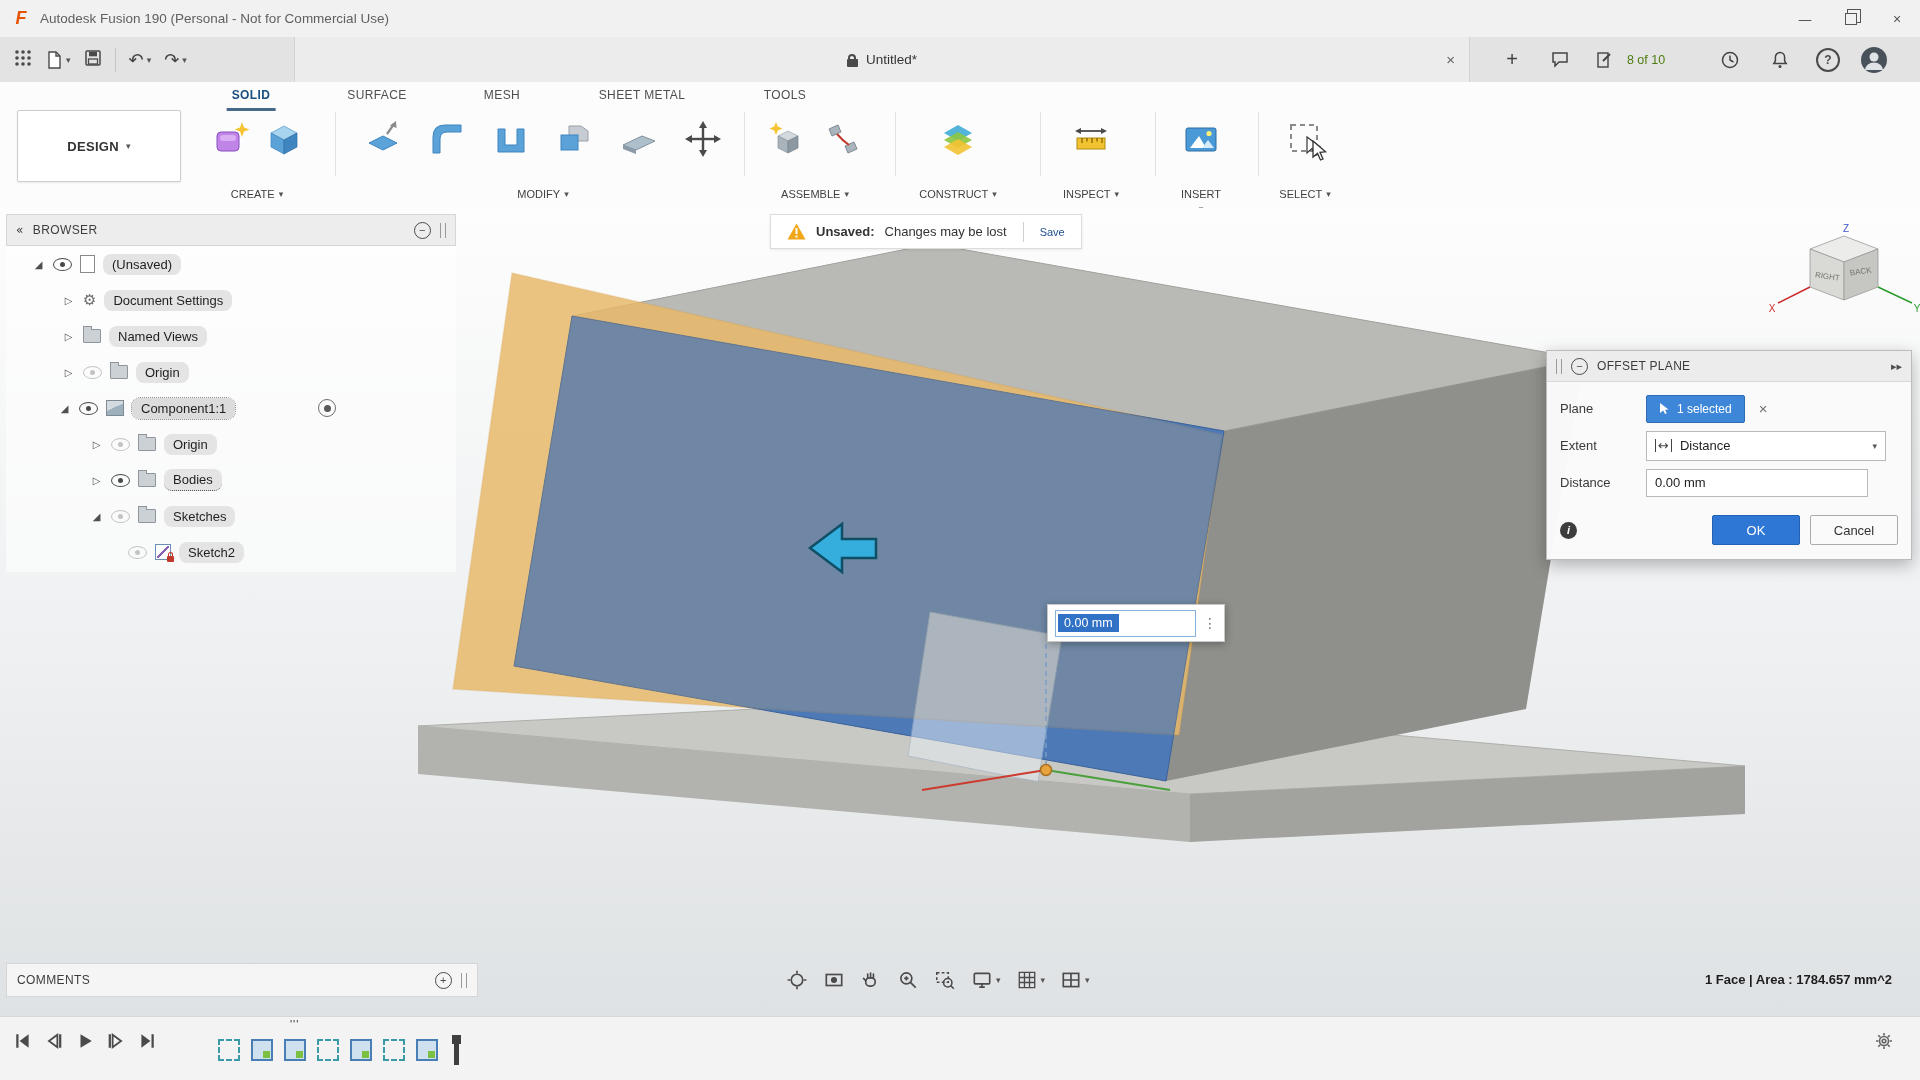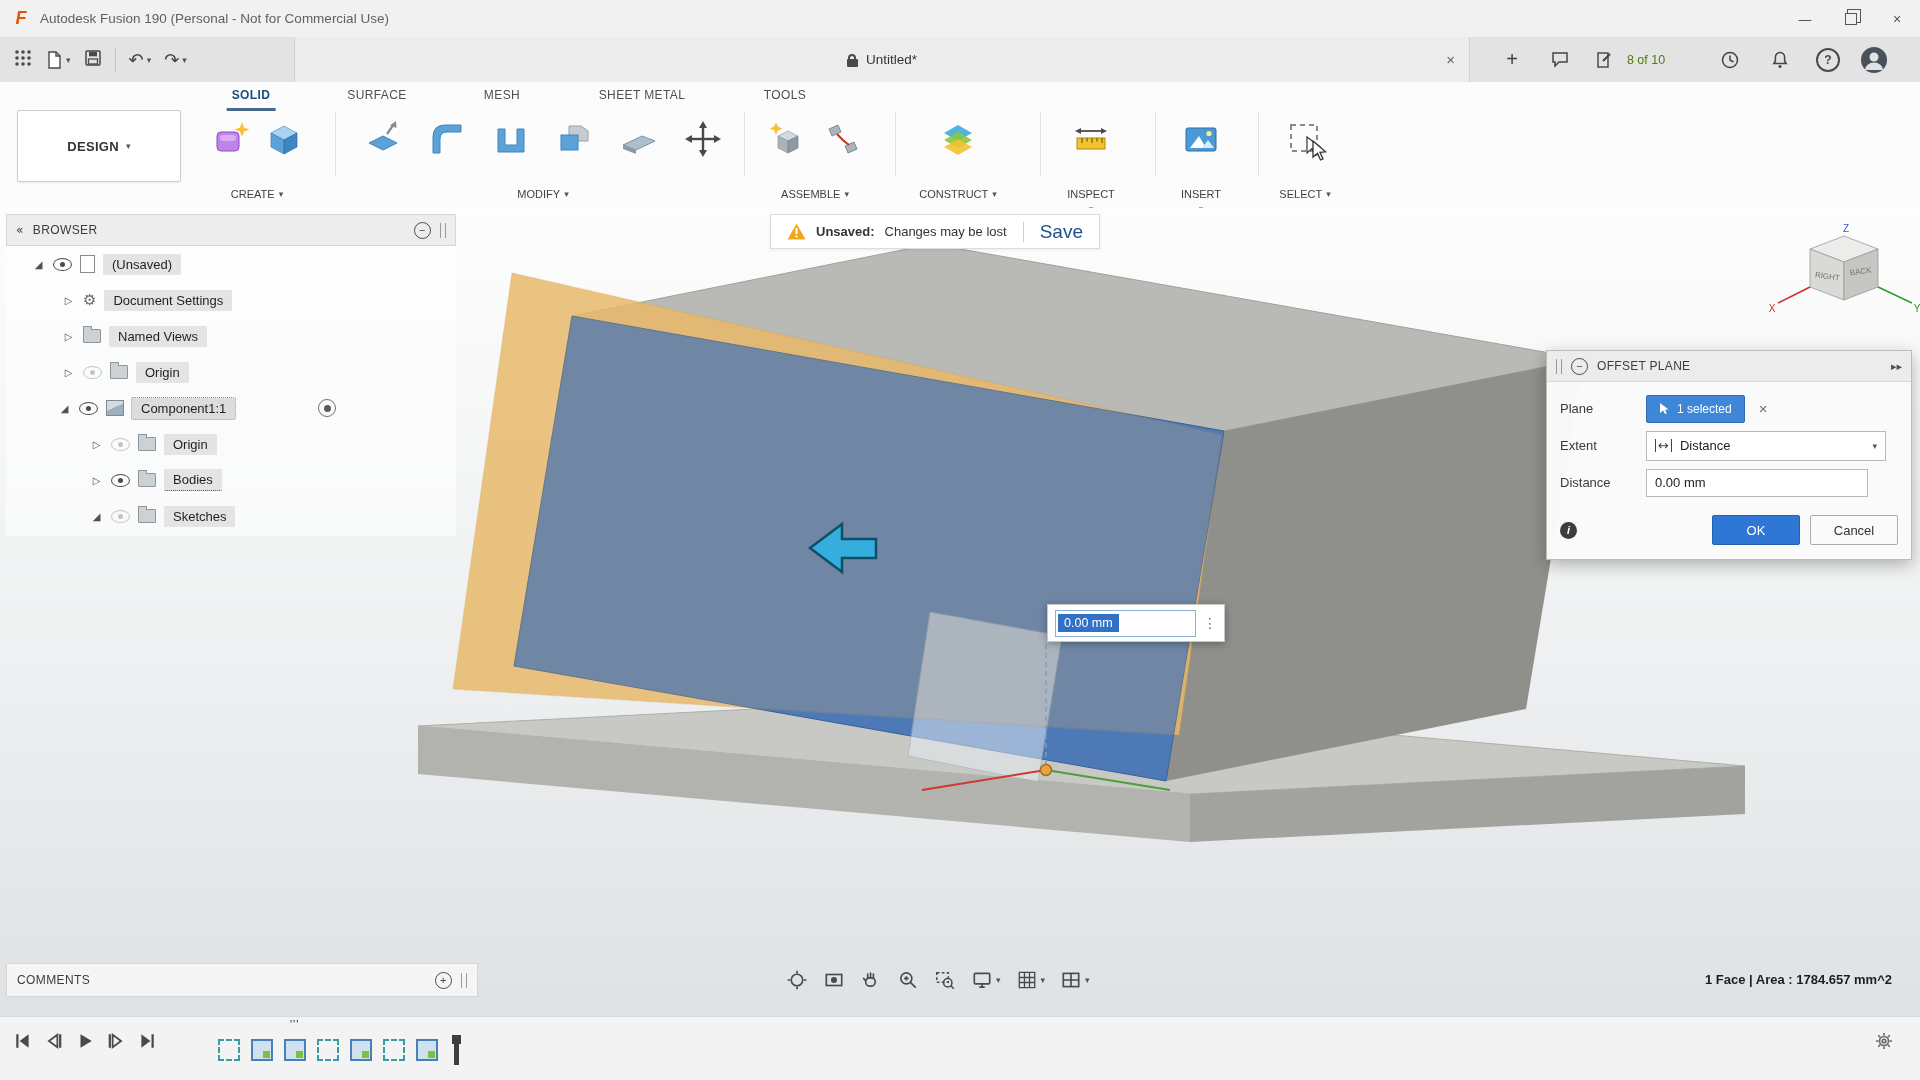--- a/index.html
+++ b/index.html
@@ -65,21 +65,21 @@
               justify-content:center;font-size:11px;line-height:1;color:#4a4a4a;}
   .grip{width:4px;height:15px;border-left:1px solid #9a9a9a;border-right:1px solid #9a9a9a;}
   .browser-tree{background:rgba(255,255,255,.55);padding-bottom:2px;}
   .tree-row{height:36px;display:flex;align-items:center;gap:8px;position:relative;}
   .tw{width:13px;font-size:10px;color:#4f4f4f;text-align:center;font-family:"DejaVu Sans",sans-serif;}
   .eye{width:17px;height:11px;border:1.5px solid #4a4a4a;border-radius:50%;position:relative;flex:none;}
   .eye::after{content:"";position:absolute;left:50%;top:50%;width:5px;height:5px;margin:-2.5px 0 0 -2.5px;
               border-radius:50%;background:#4a4a4a;}
   .eye.off{border-color:#c3c3c3;}
   .eye.off::after{background:#c3c3c3;}
-  .row-label{background:#e4e4e4;padding:3px 9px;font-size:13px;color:#1f1f1f;border-radius:1px;white-space:nowrap;}
+  .row-label{background:#e4e4e4;padding:3px 9px;font-size:13px;color:#1f1f1f;border-radius:8px;white-space:nowrap;}
   .row-label.active-comp{outline:1px dotted #8a8a8a;background:#dcdcdc;}
   .row-label.drop-target{border-bottom:1px dotted #555;}
   .radio-activate{position:absolute;left:312px;width:16px;height:16px;border-radius:50%;border:1.5px solid #6f6f6f;
                   display:flex;align-items:center;justify-content:center;}
   .radio-activate::after{content:"";width:7px;height:7px;border-radius:50%;background:#5a5a5a;}
   .icon-folder{width:16px;height:12px;background:#ccd1d6;border:1px solid #8f959b;border-radius:1px;position:relative;flex:none;}
   .icon-folder::before{content:"";position:absolute;left:-1px;top:-4px;width:7px;height:3px;background:#ccd1d6;
                        border:1px solid #8f959b;border-bottom:none;}
   .icon-doc{width:13px;height:16px;background:#fff;border:1px solid #8a8a8a;flex:none;}
   .icon-gear{font-size:15px;color:#6a6a6a;line-height:1;}
@@ -90,21 +90,21 @@
                       background:linear-gradient(135deg,transparent 42%,#8a5fb8 42% 58%,transparent 58%);}
   .mini-lock{position:absolute;right:-4px;bottom:-3px;width:7px;height:6px;background:#c0392b;border-radius:1px;}
   .mini-lock::before{content:"";position:absolute;left:1px;top:-4px;width:5px;height:4px;border:1.5px solid #c0392b;
                      border-bottom:none;border-radius:3px 3px 0 0;box-sizing:border-box;}
 
   
   .warning-bar{position:absolute;left:770px;top:214px;height:33px;display:flex;align-items:center;gap:10px;
                background:#fff;border:1px solid #dcdcdc;padding:0 16px;font-size:13px;color:#333;
                box-shadow:0 1px 3px rgba(0,0,0,.07);}
   .warn-sep{width:1px;height:20px;background:#d0d0d0;margin:0 6px;}
-  .save-link{color:#1f4f8f;font-size:19px;}
+  .save-link{color:#1f4f8f;font-size:11px;}
 
   
   .dialog{position:absolute;left:1546px;top:350px;width:364px;background:rgba(250,250,250,.98);
           border:1px solid #bcbcbc;box-shadow:0 5px 16px rgba(0,0,0,.28);}
   .dialog-header{height:30px;background:#ececec;border-bottom:1px solid #d8d8d8;display:flex;align-items:center;
                  gap:9px;padding:0 9px;}
   .dialog-title{font-size:12px;color:#3c3c3c;flex:1;letter-spacing:.3px;}
   .chev-right{font-size:11px;color:#4f4f4f;}
   .dialog-body{padding:8px 13px 2px;}
   .drow{display:flex;align-items:center;height:37px;}
@@ -407,21 +407,21 @@
       <span class="caret">▾</span>
     </div>
   <div class="group-label" style="left:815px;">
       <span>ASSEMBLE</span>
       <span class="caret">▾</span>
     </div>
   <div class="group-label" style="left:958px;">
       <span>CONSTRUCT</span>
       <span class="caret">▾</span>
     </div>
-  <div class="group-label" style="left:1091px;flex-direction:column;">
+  <div class="group-label" style="left:1091px;">
       <span>INSPECT</span>
       <span class="caret">▾</span>
     </div>
   <div class="group-label" style="left:1201px;flex-direction:column;">
       <span>INSERT</span>
       <span class="caret">▾</span>
     </div>
   <div class="group-label" style="left:1305px;">
       <span>SELECT</span>
       <span class="caret">▾</span>
@@ -535,20 +535,27 @@
       <span class="eye"></span>
       <span class="icon-folder"></span>
       <span class="row-label drop-target">Bodies</span>
     </div>
     <div class="tree-row" style="padding-left:84px;">
       <span class="tw sym">◢</span>
       <span class="eye off"></span>
       <span class="icon-folder"></span>
       <span class="row-label">Sketches</span>
     </div>
+    <div class="tree-row" style="padding-left:122px;">
+      <span class="eye off"></span>
+      <span class="icon-sketch">
+          <span class="mini-lock"></span>
+        </span>
+      <span class="row-label">Sketch2</span>
+    </div>
   </div>
 </div>
 
 <div class="dialog">
   <div class="dialog-header">
     <span class="grip"></span>
     <span class="circle-btn">
         <span>−</span>
       </span>
     <span class="dialog-title">OFFSET PLANE</span>

